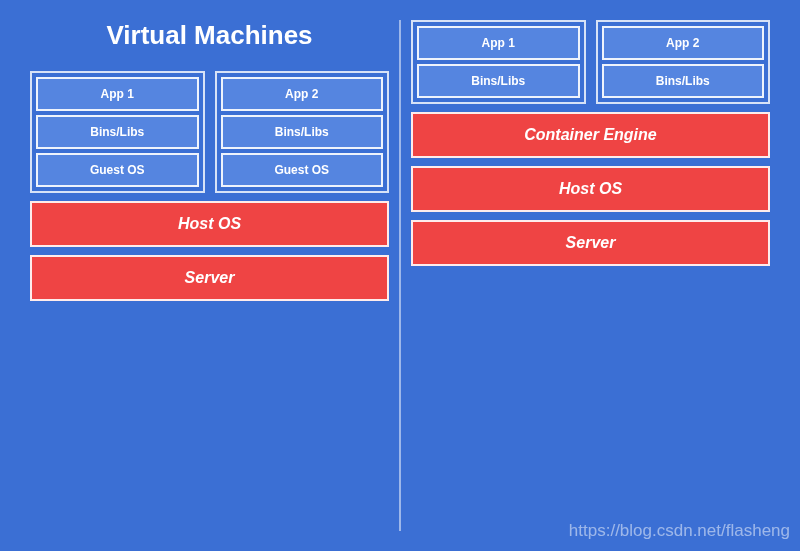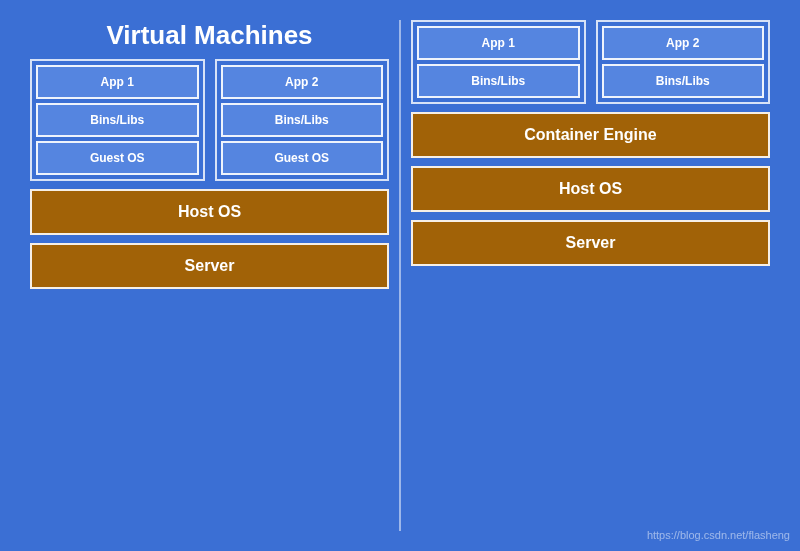--- a/index.html
+++ b/index.html
@@ -33,21 +33,21 @@
       width: 2px;
       background-color: rgba(255,255,255,0.5);
       margin: 0 10px;
       align-self: stretch;
     }
 
     .column-title {
       color: white;
       font-size: 26px;
       font-weight: bold;
-      margin-bottom: 8px;
+      margin-bottom: 20px;
       text-align: center;
     }
 
     .boxes-area {
       width: 100%;
       display: flex;
       flex-direction: column;
       align-items: center;
       flex: 1;
     }
@@ -75,29 +75,30 @@
       border: 2px solid rgba(255,255,255,0.9);
       color: white;
       font-size: 12px;
       font-weight: bold;
       text-align: center;
       padding: 8px 4px;
       width: 100%;
     }
 
     .full-box {
-      background-color: #a16207;
+      background-color: #ef4444;
       border: 2px solid rgba(255,255,255,0.9);
       color: white;
       font-size: 16px;
       font-weight: bold;
       text-align: center;
       padding: 12px 4px;
       width: 100%;
       margin-bottom: 8px;
+      font-style: italic;
     }
 
     .containers-apps-row {
       display: flex;
       gap: 10px;
       width: 100%;
       justify-content: center;
       margin-bottom: 8px;
     }
 
@@ -109,21 +110,21 @@
       display: flex;
       flex-direction: column;
       gap: 4px;
     }
 
     .watermark {
       position: absolute;
       bottom: 10px;
       right: 10px;
       color: rgba(255,255,255,0.5);
-      font-size: 11px;
+      font-size: 17px;
     }
   </style>
 </head>
 <body>
 
 <div class="main-container">
 
   <div class="column">
     <div class="column-title">Virtual Machines</div>
 

